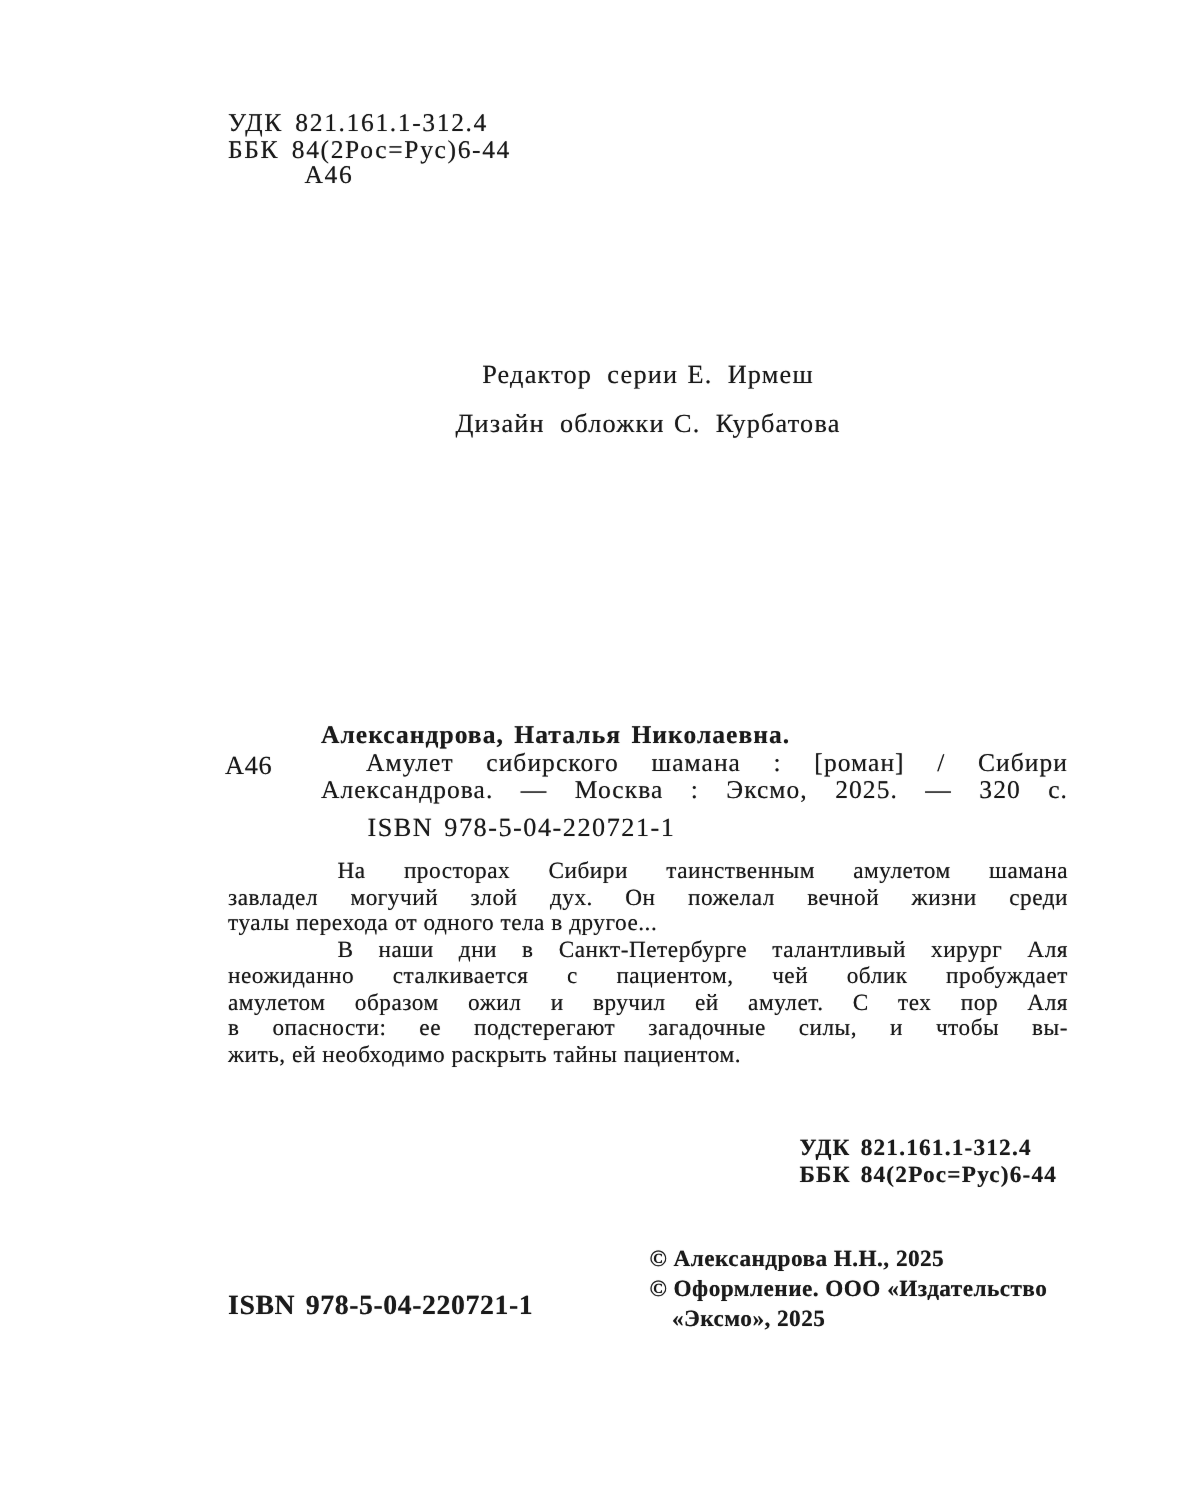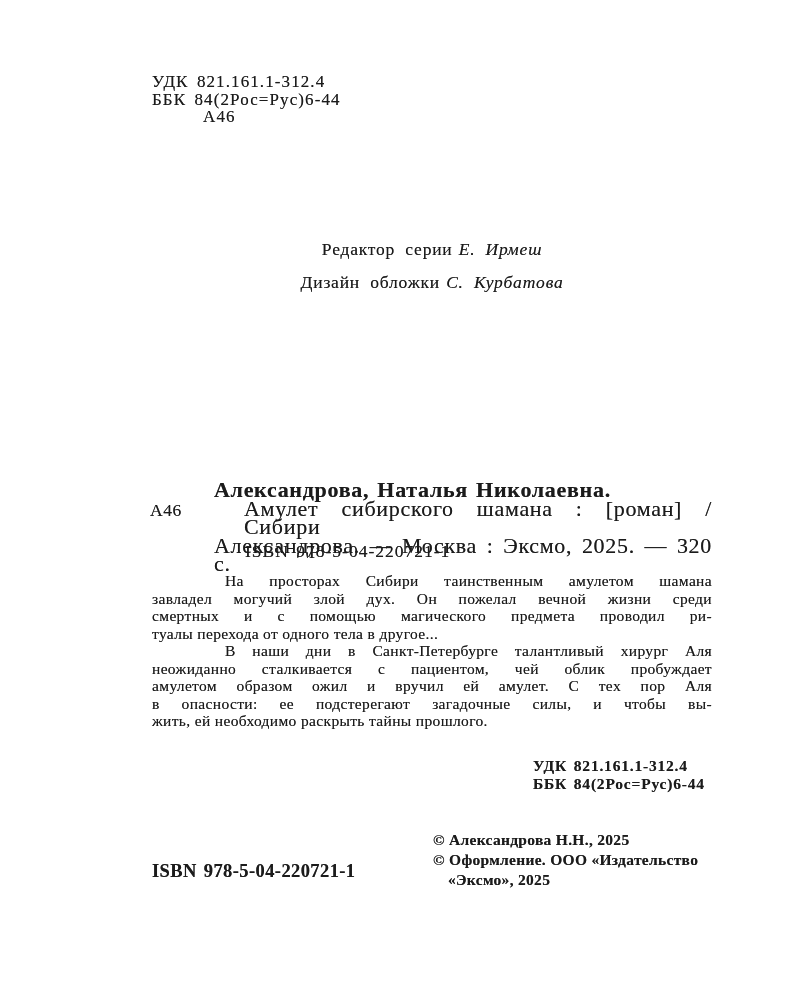--- a/index.html
+++ b/index.html
@@ -28,26 +28,26 @@
   }
   .top-codes .code-indent { padding-left: 51px; }
 
   
   .credits {
     left: 152px; top: 233px; width: 560px;
     font-size: 17.5px; line-height: 33px;
     text-align: center;
     letter-spacing: 0.8px; word-spacing: 5px;
   }
-  .credit-name { font-style: italic; margin-left: 0.35em; text-align: center; }
+  .credit-name { margin-left: 0.35em; text-align: center; }
 
   
   .catalog {
     left: 214px; top: 481px; width: 498px;
-    font-size: 22px; line-height: 18.6px;
+    font-size: 17px; line-height: 18.6px;
     letter-spacing: 0.7px; word-spacing: 2px;
   }
   .catalog .author { font-weight: bold; }
   .jl { text-align: justify; text-align-last: justify; }
   .catalog .indent { padding-left: 30px; }
 
   .margin-code {
     left: 150px; top: 500px;
     font-size: 17.5px; letter-spacing: 0.5px;
   }
@@ -119,27 +119,26 @@
     <div class="author">Александрова, Наталья Николаевна.</div>
     <div class="jl indent">Амулет сибирского шамана : [роман] / Сибири</div>
     <div class="jl">Александрова. — Москва : Эксмо, 2025. — 320 с.</div>
   </div>
 
   <div class="abs isbn-mid">ISBN 978-5-04-220721-1</div>
 
   <div class="abs annotation">
     <div class="line pindent">На просторах Сибири таинственным амулетом шамана</div>
     <div class="line">завладел могучий злой дух. Он пожелал вечной жизни среди</div>
-    <div class="line">смертных и с помощью магического предмета проводил ри-</div>
     <div class="line last">туалы перехода от одного тела в другое...</div>
     <div class="line pindent">В наши дни в Санкт-Петербурге талантливый хирург Аля</div>
     <div class="line">неожиданно сталкивается с пациентом, чей облик пробуждает</div>
     <div class="line">амулетом образом ожил и вручил ей амулет. С тех пор Аля</div>
     <div class="line">в опасности: ее подстерегают загадочные силы, и чтобы вы-</div>
-    <div class="line last">жить, ей необходимо раскрыть тайны прошлого.</div>
+    <div class="line last">жить, ей необходимо раскрыть тайны пациентом.</div>
   </div>
 
   <div class="abs bottom-codes">
     <div>УДК 821.161.1-312.4</div>
     <div>ББК 84(2Рос=Рус)6-44</div>
   </div>
 
   <div class="abs copyright">
     <div>© Александрова Н.Н., 2025</div>
     <div>© Оформление. ООО «Издательство</div>

